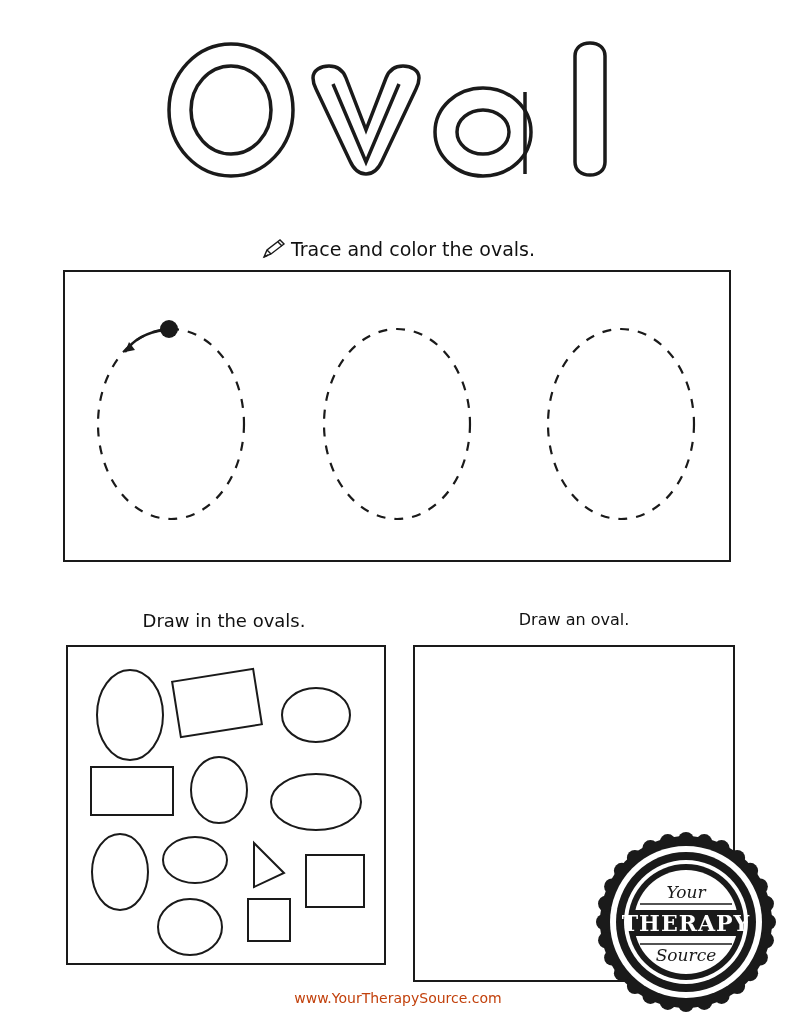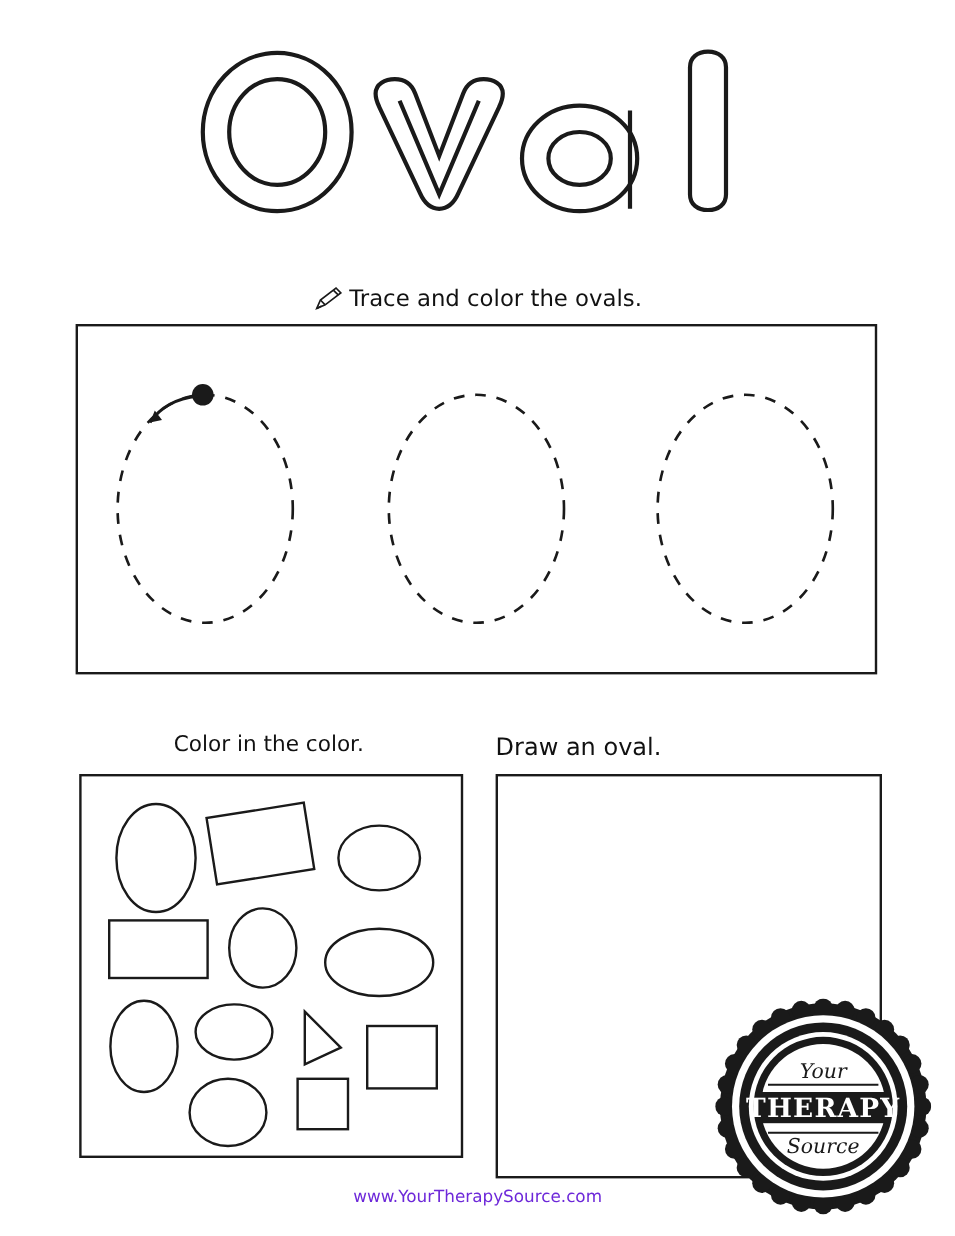--- a/index.html
+++ b/index.html
@@ -78,22 +78,22 @@
     top: 610px;
     width: 322px;
     text-align: center;
     font-size: 18px;
   }
   .caption-draw {
     position: absolute;
     left: 413px;
     top: 610px;
     width: 322px;
-    text-align: left;
-    font-size: 20px;
+    text-align: center;
+    font-size: 16px;
   }
 
   
   .color-box {
     position: absolute;
     left: 66px;
     top: 645px;
     width: 320px;
     height: 320px;
     border: 2px solid #1a1a1a;
@@ -117,21 +117,21 @@
     position: absolute;
     left: 0;
     top: 990px;
     width: 796px;
     text-align: center;
     font-size: 14px;
     color: #2a4fd6;
     font-family: "DejaVu Sans", sans-serif;
   }
   .footer a {
-    color: #6d28d9;
+    color: #c2410c;
     text-decoration: none;
   }
 
   
   .logo-stamp {
     position: absolute;
     left: 596px;
     top: 832px;
     width: 180px;
     height: 180px;
@@ -210,21 +210,21 @@
         <path d="M100 58 C 82 60, 68 68, 60 80" fill="none" stroke="#1a1a1a" stroke-width="2.4"></path>
         <path d="M60 80 L 70 78 L 64 70 Z" fill="#1a1a1a"></path>
       </g>
 
       <ellipse cx="332" cy="152" rx="73" ry="95" fill="none" stroke="#1a1a1a" stroke-width="2.2" stroke-dasharray="9 9"></ellipse>
 
       <ellipse cx="556" cy="152" rx="73" ry="95" fill="none" stroke="#1a1a1a" stroke-width="2.2" stroke-dasharray="9 9"></ellipse>
     </svg>
   </div>
 
-  <div class="caption-color">Color in the color.</div>
+  <div class="caption-color">Draw in the ovals.</div>
   <div class="caption-draw">Draw an oval.</div>
 
   <div class="color-box">
     <svg width="316" height="316" viewBox="0 0 316 316">
       <g fill="none" stroke="#1a1a1a" stroke-width="2">
 
         <ellipse cx="62" cy="68" rx="33" ry="45"></ellipse>
         <rect x="108" y="28" width="82" height="56" transform="rotate(-9 149 56)"></rect>
         <ellipse cx="248" cy="68" rx="34" ry="27"></ellipse>
 

